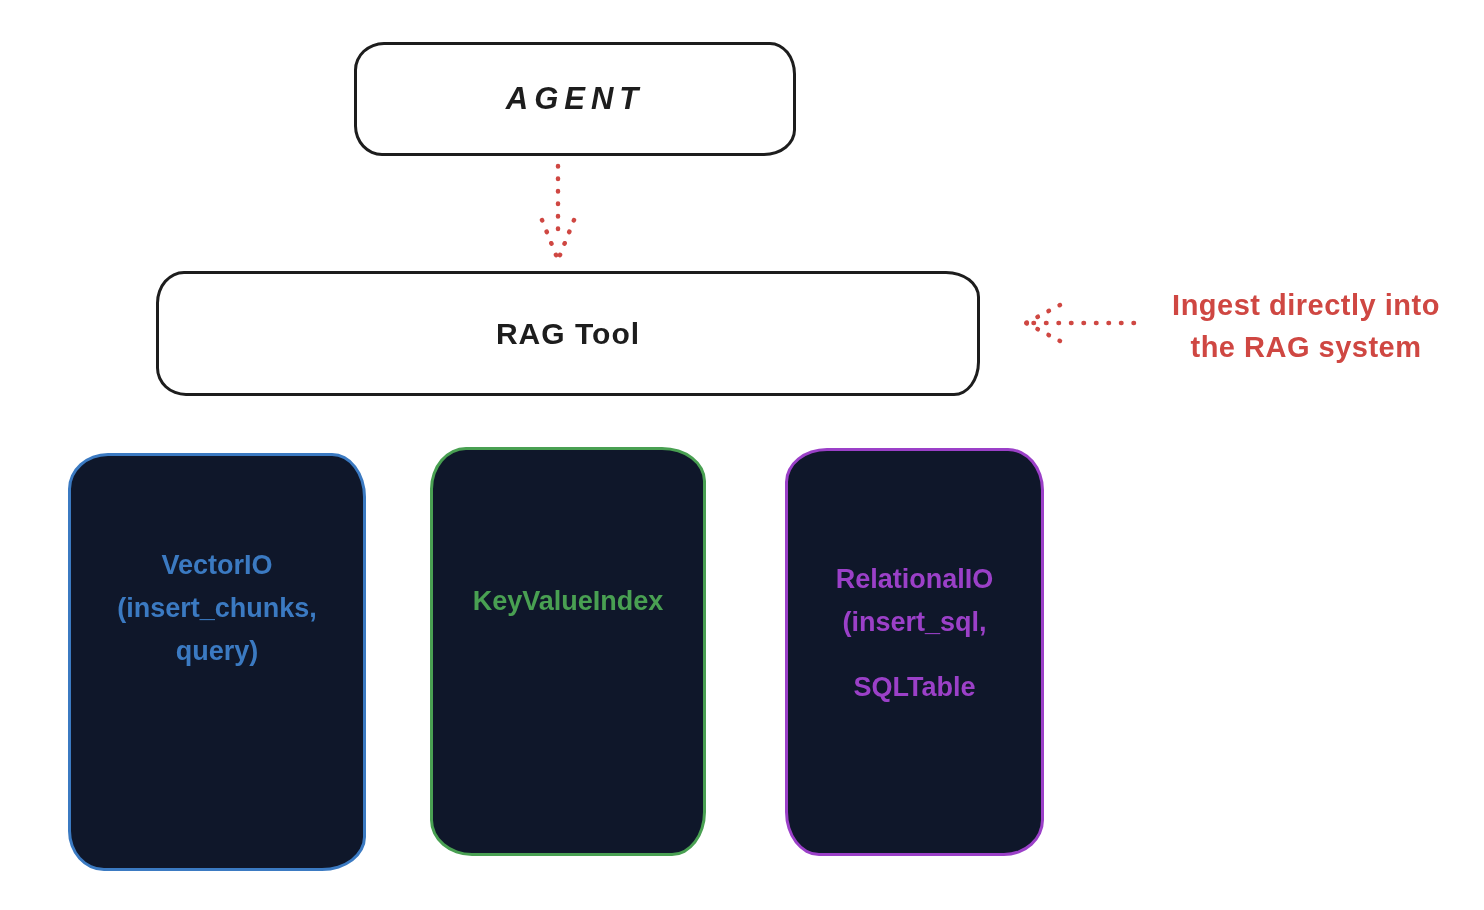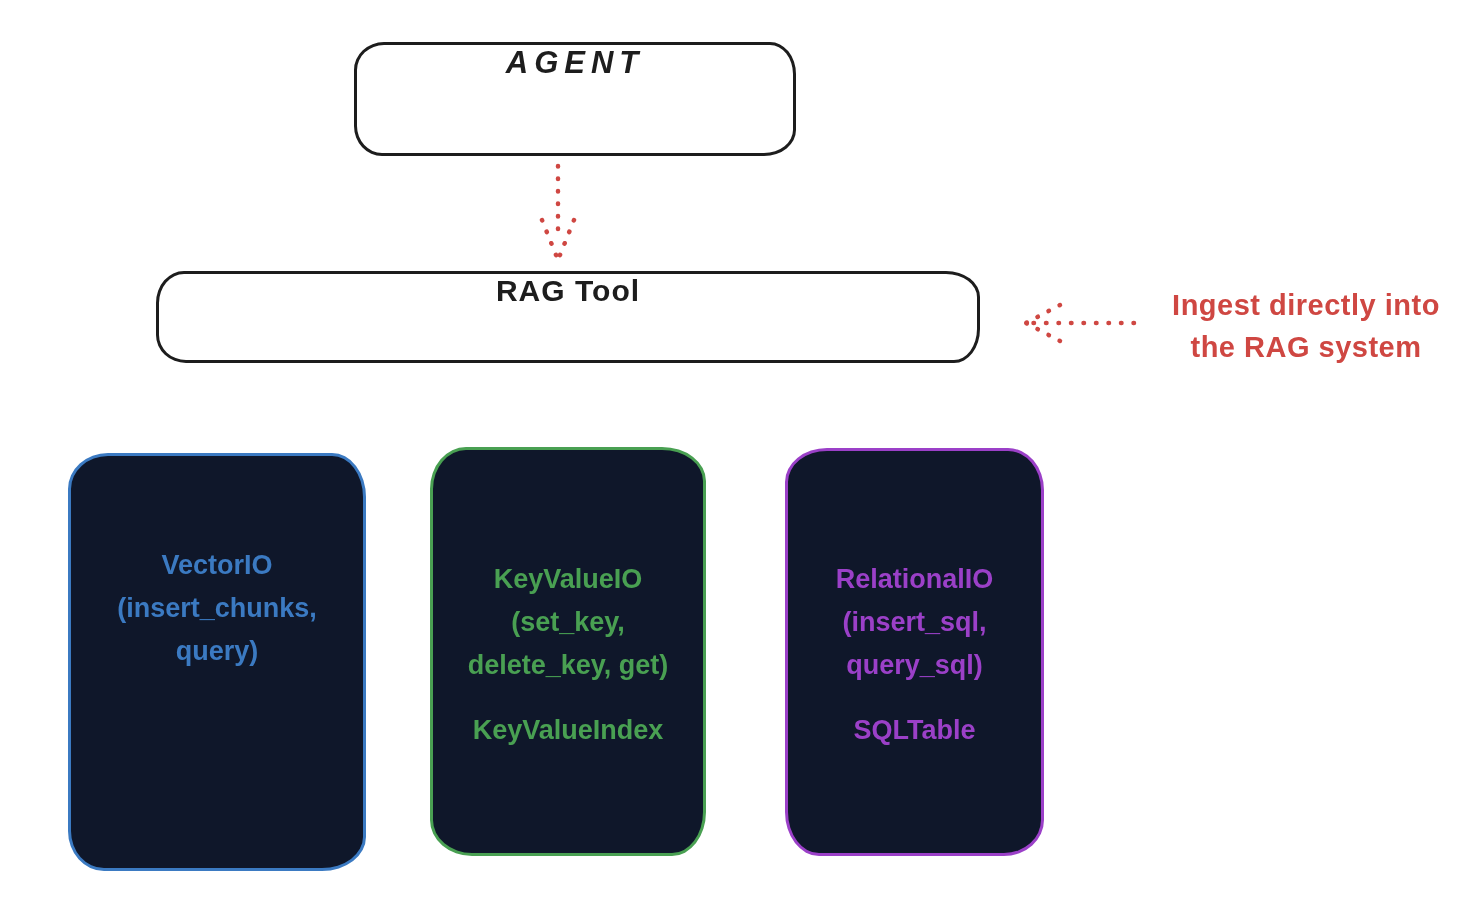--- a/index.html
+++ b/index.html
@@ -15,32 +15,32 @@
     width: 1484px; height: 910px;
     font-family: "Liberation Sans", sans-serif;
     position: relative; overflow: hidden;
   }
   .canvas { position: absolute; inset: 0; }
 
   .sketch-box {
     position: absolute;
     background: #ffffff;
     border: 3.5px solid var(--c-black);
-    display: flex; justify-content: center;
+    display: flex; align-items: center; justify-content: center;
   }
   .agent-box {
     left: 354px; top: 42px; width: 442px; height: 114px;
     border-radius: 30px 26px 32px 28px / 28px 32px 26px 30px;
   }
   .agent-box .box-label {
     font-size: 31px; font-weight: bold; font-style: italic;
     letter-spacing: 6px; color: var(--c-black);
   }
   .rag-box {
-    left: 156px; top: 271px; width: 824px; height: 92px;
+    left: 156px; top: 271px; width: 824px; height: 125px;
     border-radius: 28px 34px 26px 30px / 32px 26px 34px 28px;
   }
   .rag-box .box-label {
     font-size: 30px; font-weight: bold; color: var(--c-black);
     letter-spacing: 1px;
   }
 
   .arrow { position: absolute; }
   .arrow path {
     fill: none;
@@ -121,30 +121,24 @@
 
   <div class="sketch-box storage-box box-blue">
     <div class="storage-lines">
       <div>VectorIO</div>
       <div>(insert_chunks,</div>
       <div>query)</div>
     </div>
   </div>
 
   <div class="sketch-box storage-box box-green">
-    <div class="storage-lines">
-      <div>KeyValueIO</div>
-      <div>(set_key,</div>
-      <div>delete_key, get)</div>
-    </div>
     <div class="index-label">KeyValueIndex</div>
   </div>
 
   <div class="sketch-box storage-box box-purple">
     <div class="storage-lines">
       <div>RelationalIO</div>
       <div>(insert_sql,</div>
-      <div>query_sql)</div>
     </div>
     <div class="index-label">SQLTable</div>
   </div>
 
 </div>
 
 </body></html>

